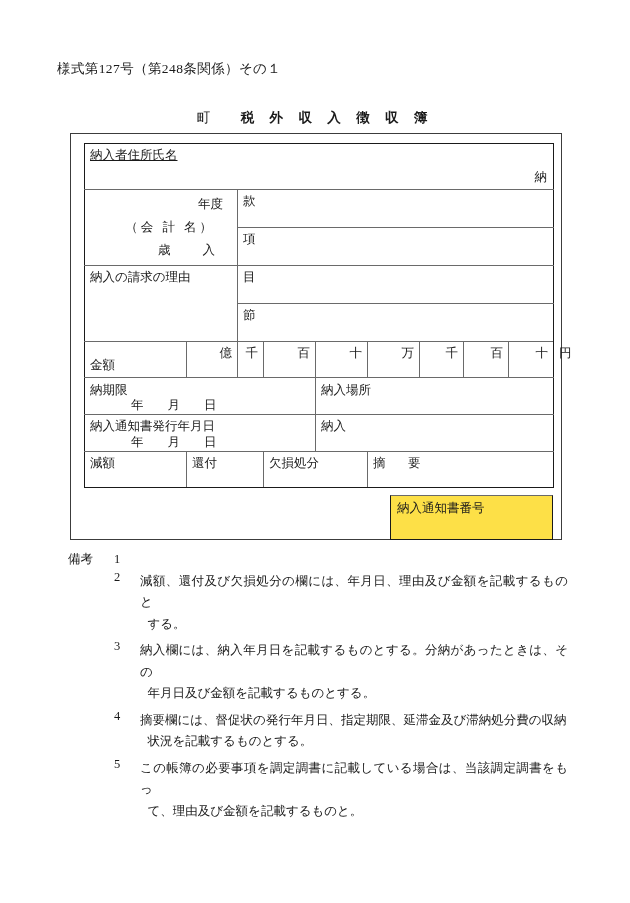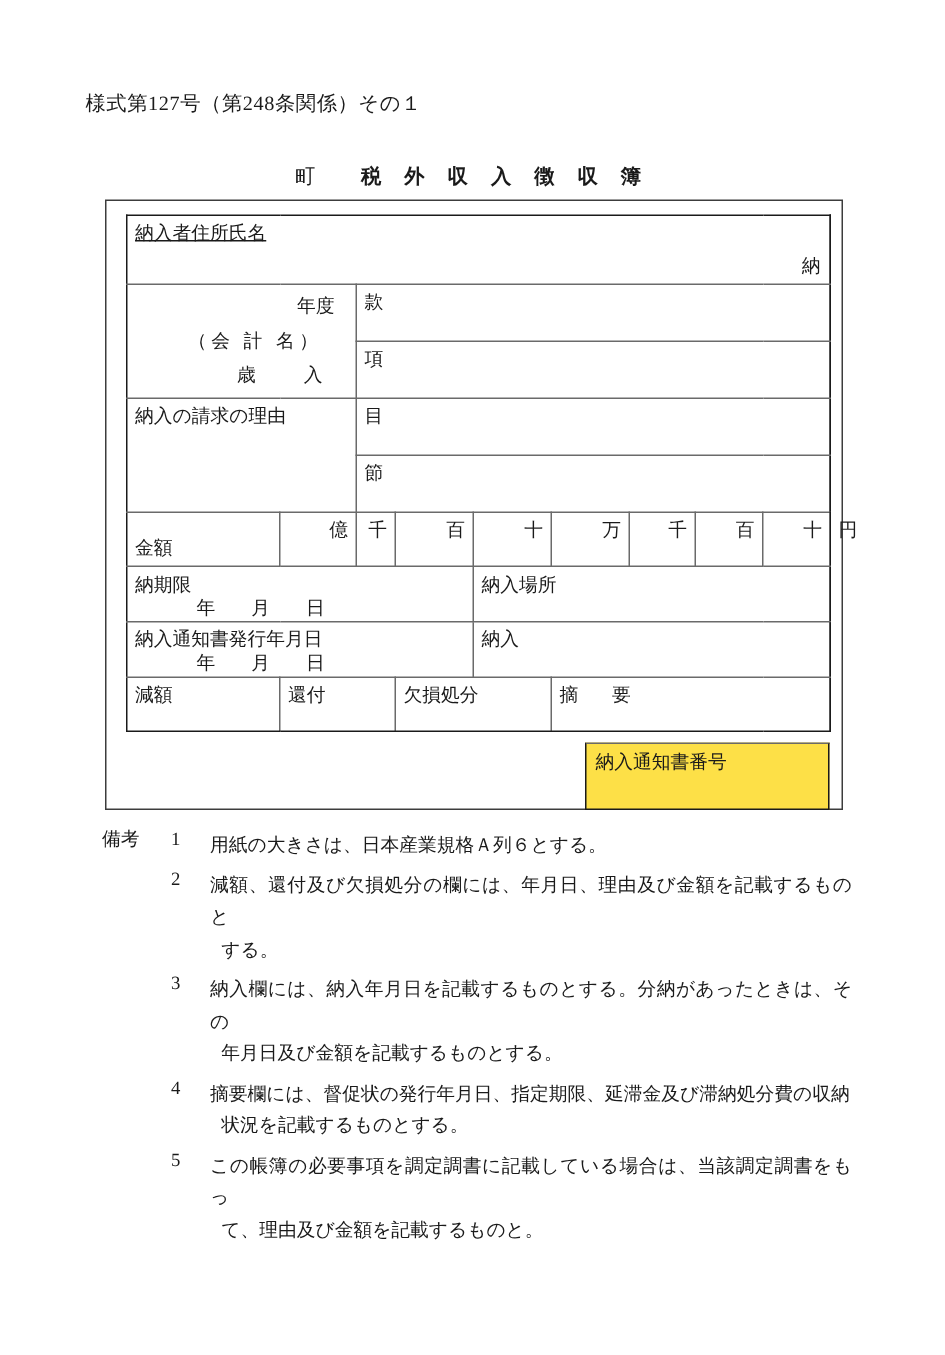--- a/index.html
+++ b/index.html
@@ -297,23 +297,20 @@
     </table>
 
   <div class="notice-no-box">
     <span class="lbl">納入通知書番号</span>
   </div>
 
   <div class="remarks">
     <div class="remark-row">
       <div class="remark-head">備考</div>
       <div class="remark-num">1</div>
-      <div class="remark-text">
-        <span>用紙の大きさは、日本産業規格Ａ列６とする。</span>
-      </div>
     </div>
     <div class="remark-row">
       <div class="remark-head"></div>
       <div class="remark-num">2</div>
       <div class="remark-text">
         <span>減額、還付及び欠損処分の欄には、年月日、理由及び金額を記載するものと</span>
         <span class="cont">する。</span>
       </div>
     </div>
     <div class="remark-row">

